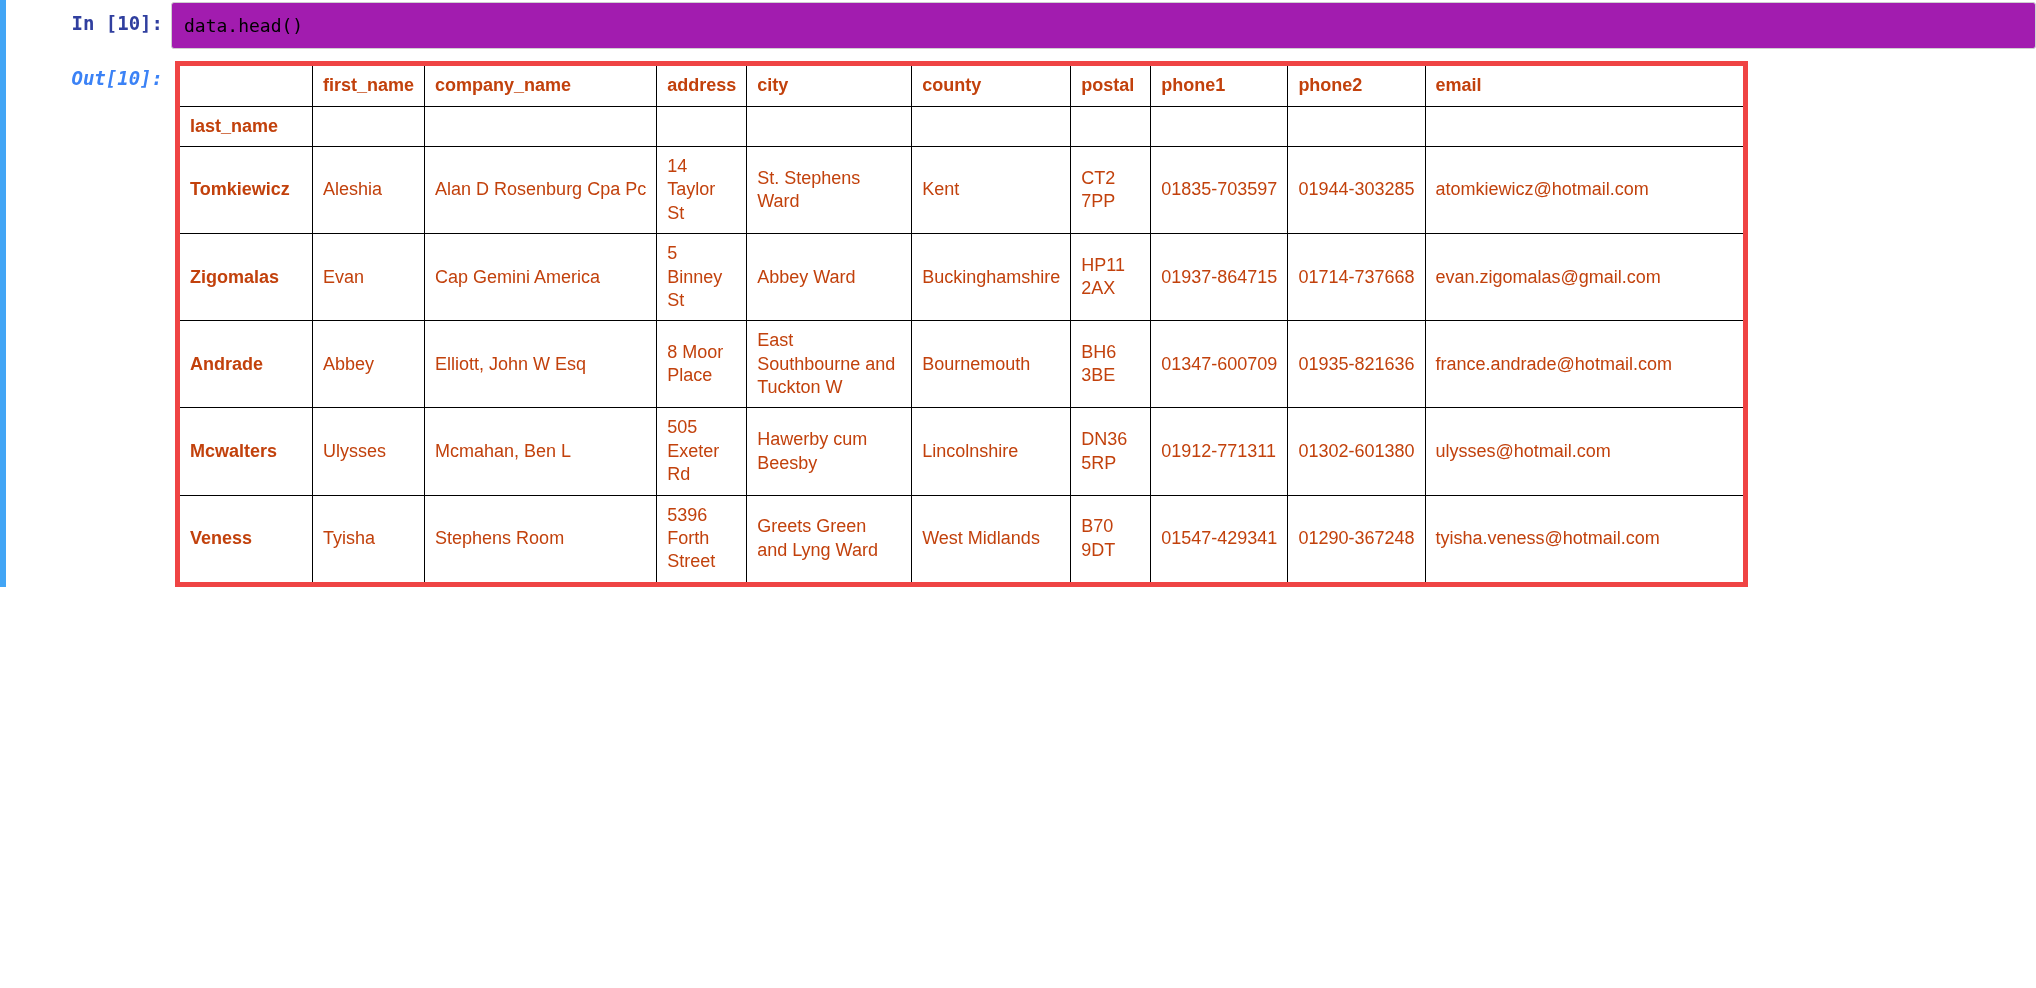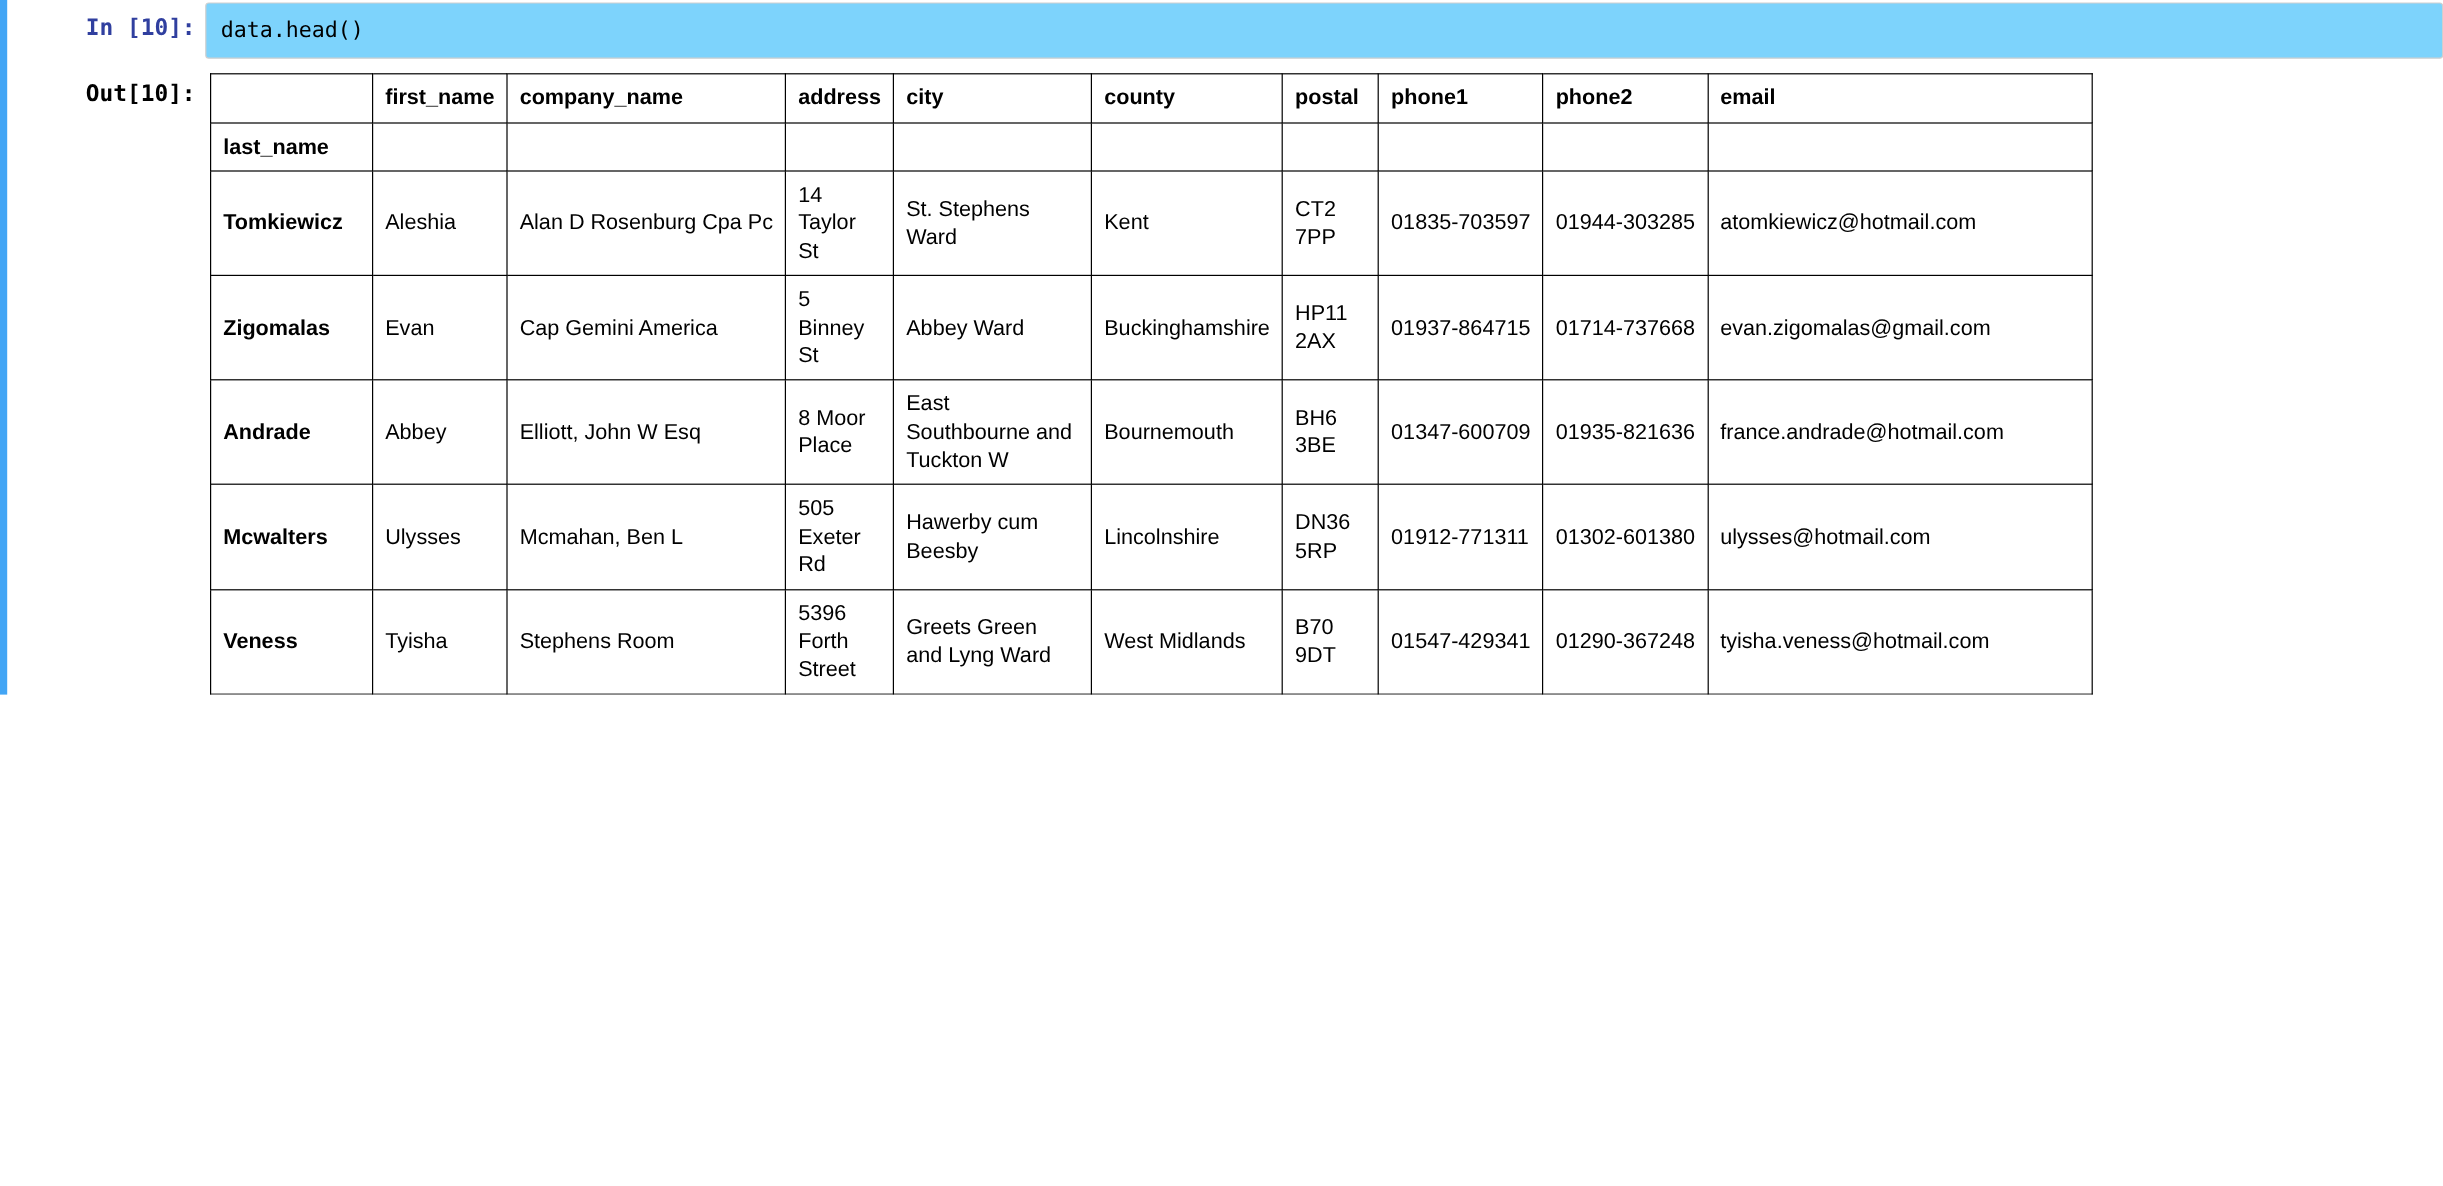--- a/index.html
+++ b/index.html
@@ -24,52 +24,53 @@
       font-size: 19px;
       line-height: 1.2;
     }
     .content-area { flex: 1; min-width: 0; }
     .input-row { display: flex; }
     .input-prompt {
       color: #303F9F;
       font-weight: bold;
     }
     .code-cell {
-      background: #7dd3fc;
+      background: #a21caf;
       border: 1px solid #cfcfcf;
       border-radius: 3px;
       padding: 10px 12px;
       font-family: "SF Mono", Menlo, Monaco, Consolas, monospace;
       font-size: 18px;
       line-height: 1.4;
       white-space: pre;
       color: #000;
       flex: 1;
       margin: 2px 0 2px 0;
     }
     .output-row {
       display: flex;
       margin-top: 4px;
     }
     .output-prompt {
-      color: #000000;
-      font-weight: bold;
+      color: #3b82f6;
+      font-weight: bold;
+      font-style: italic;
     }
     .output-area {
       flex: 1;
       padding-top: 6px;
       padding-left: 4px;
       overflow-x: auto;
     }
     table.dataframe {
       border-collapse: collapse;
-      border: 1px solid #ef4444;
+      border: 5px solid #ef4444;
       font-size: 18px;
       line-height: 1.3;
-      color: #000000;
+      color: #c2410c;
     }
     table.dataframe th,
     table.dataframe td {
       border: 1px solid #000;
       padding: 8px 10px;
       text-align: left;
       vertical-align: middle;
       font-weight: normal;
     }
     table.dataframe thead th {

